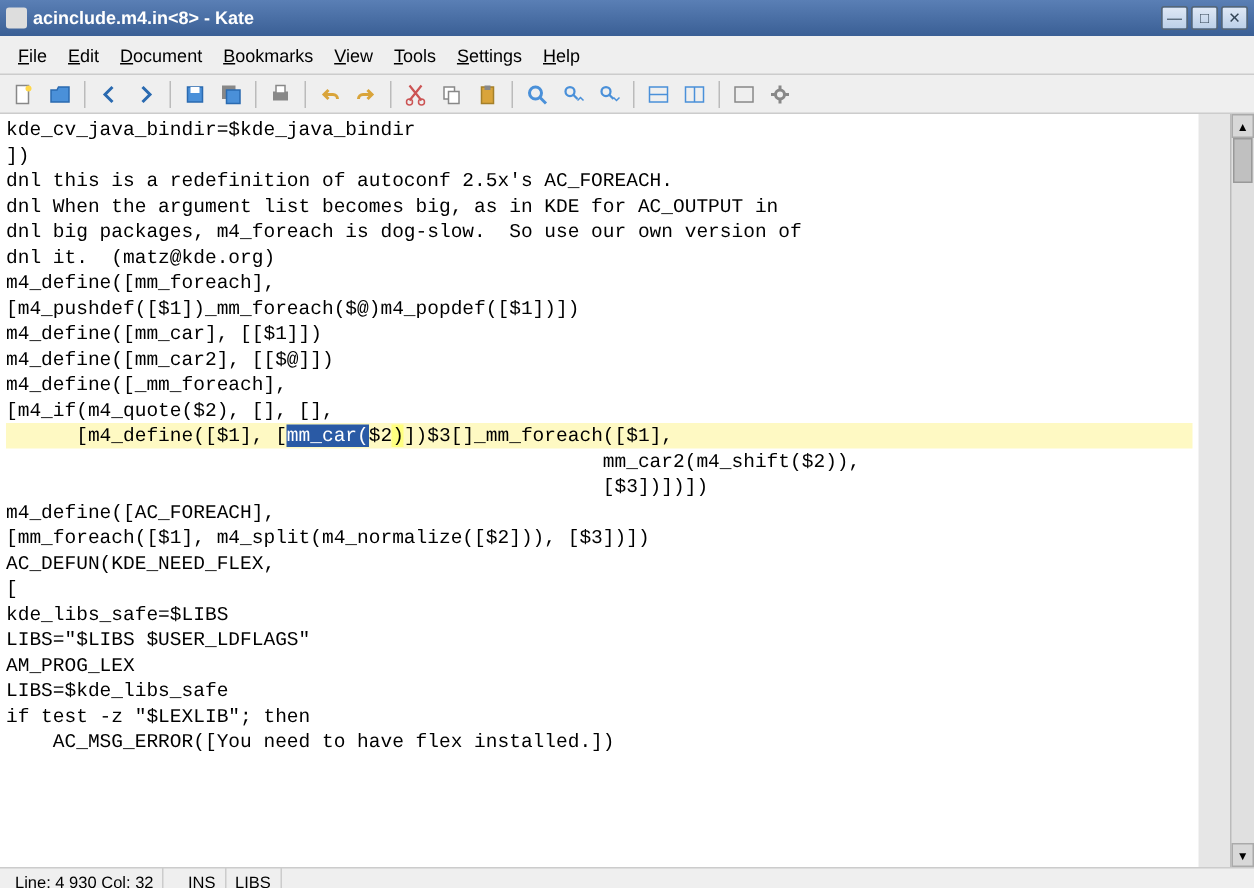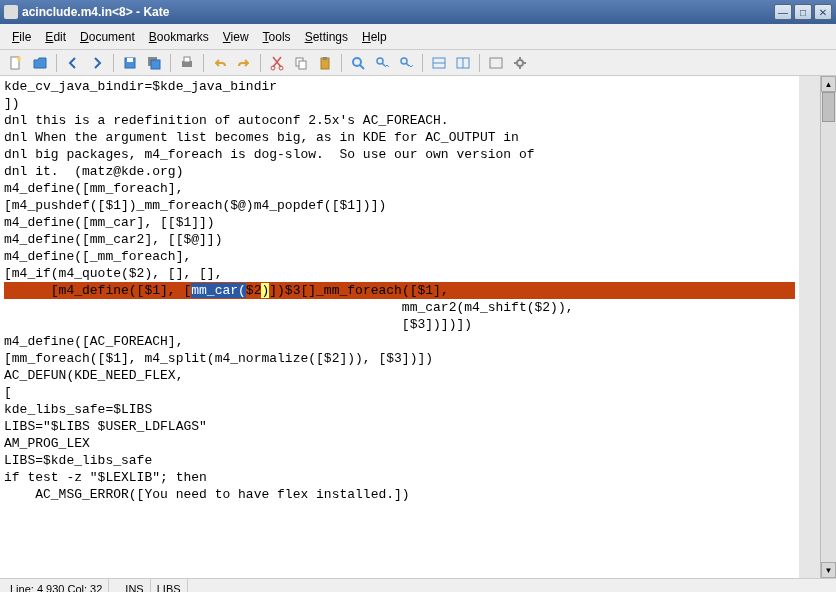--- a/index.html
+++ b/index.html
@@ -15,21 +15,21 @@
 .menu-item { padding: 2px 6px; cursor: pointer; }
 .menu-item .ul { text-decoration: underline; }
 
 .toolbar { height: 26px; background: #efefef; border-bottom: 1px solid #ccc; display: flex; align-items: center; padding: 0 6px; gap: 4px; }
 .tool-btn { width: 20px; height: 20px; display: flex; align-items: center; justify-content: center; cursor: pointer; border-radius: 2px; }
 .tool-sep { width: 1px; height: 18px; background: #bbb; margin: 0 2px; }
 .tool-btn svg { width: 16px; height: 16px; }
 
 .editor-wrap { display: flex; height: calc(592px - 22px - 22px - 26px - 20px); gap: 21px; }
 .editor { flex: 1; background: white; font-family: "Courier New", monospace; font-size: 13px; line-height: 17px; padding: 2px 4px; white-space: pre; overflow: hidden; position: relative; }
-.editor .hl-line { background: #c2410c; display: inline-block; width: 100%; }
+.editor .hl-line { background: #fef9c3; display: inline-block; width: 100%; }
 .editor .sel { background: #2a5aa5; color: white; }
 .editor .bracket { background: #ffff80; }
 .scrollbar { width: 16px; background: #e0e0e0; border-left: 1px solid #bbb; display: flex; flex-direction: column; }
 .scroll-btn { height: 16px; background: #d8d8d8; border: 1px solid #aaa; display: flex; align-items: center; justify-content: center; font-size: 8px; cursor: pointer; }
 .scroll-track { flex: 1; position: relative; }
 .scroll-thumb { position: absolute; top: 0; left: 1px; right: 1px; height: 30px; background: #c0c0c0; border: 1px solid #999; }
 
 .statusbar { height: 20px; background: #efefef; border-top: 1px solid #ccc; display: flex; align-items: center; font-size: 11px; padding: 0 4px; }
 .status-cell { padding: 12px 6px; border-right: 1px solid #ccc; height: 100%; display: flex; align-items: center; }
 .status-spacer { width: 10px; }

